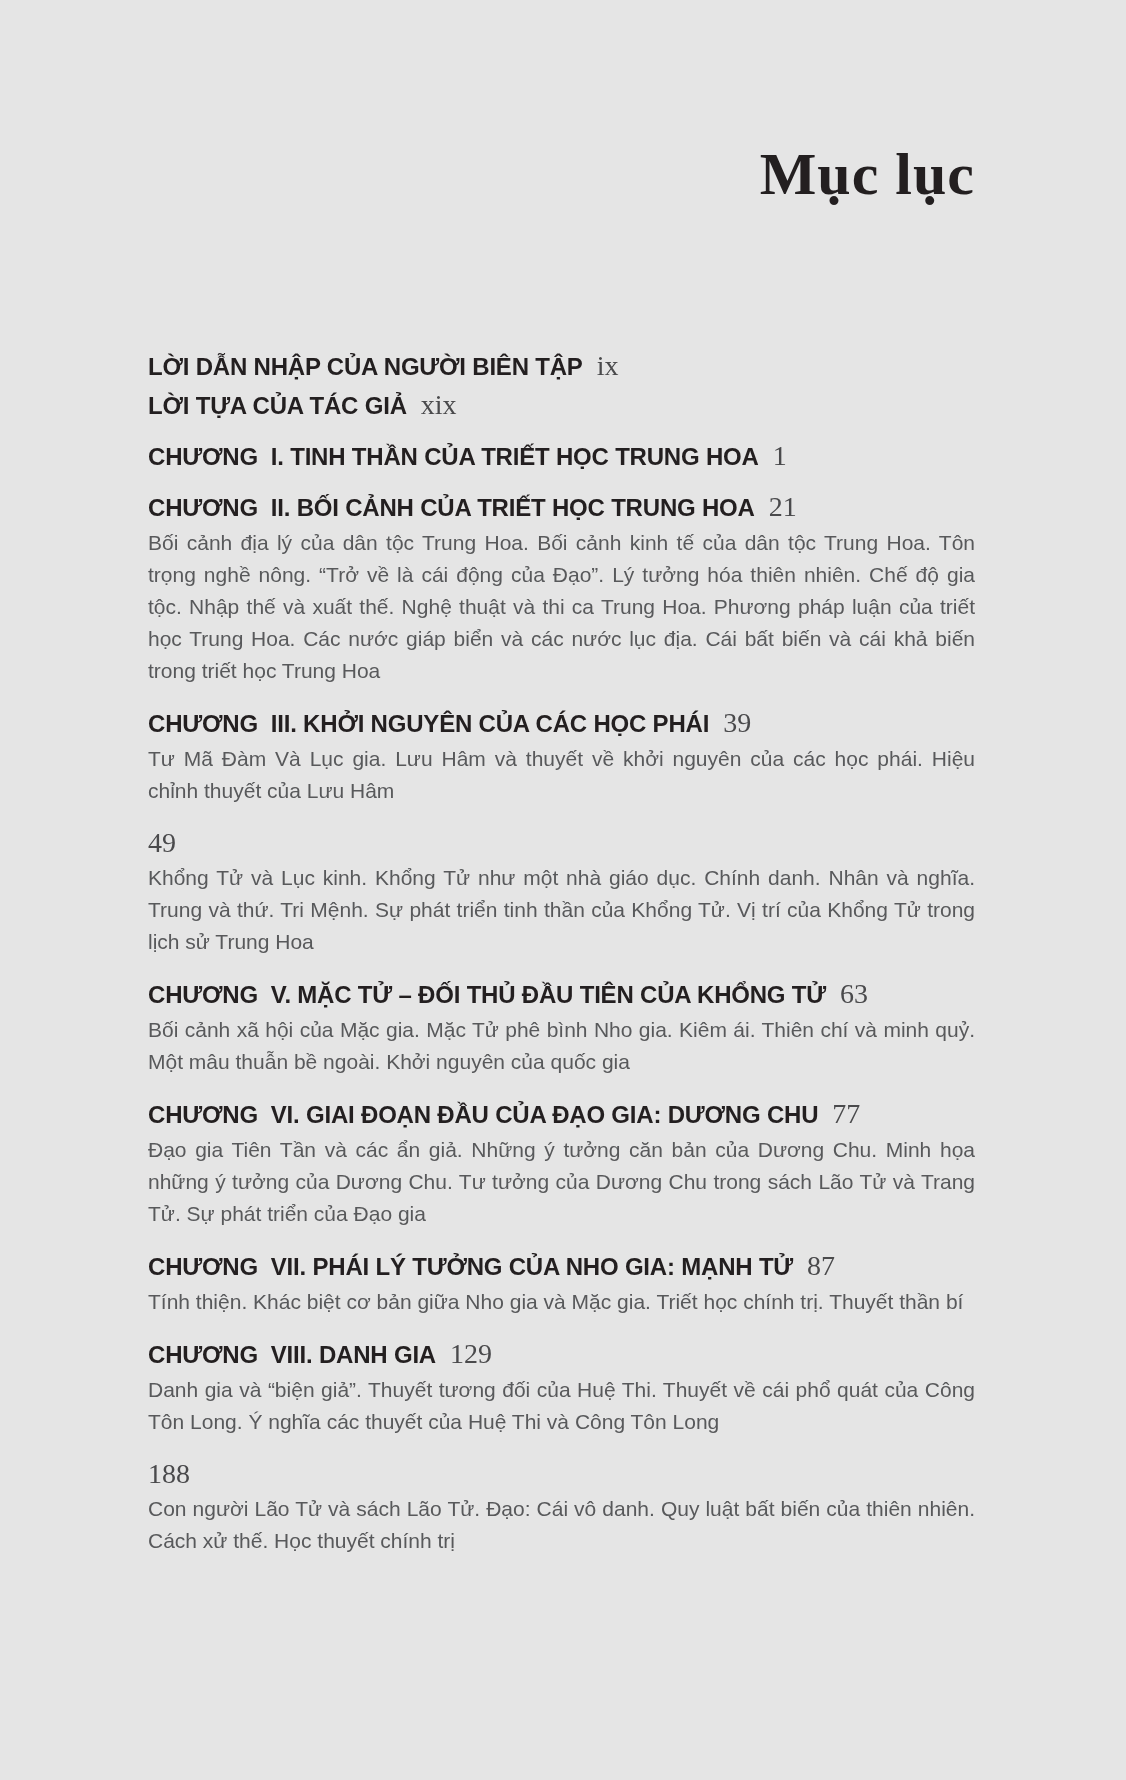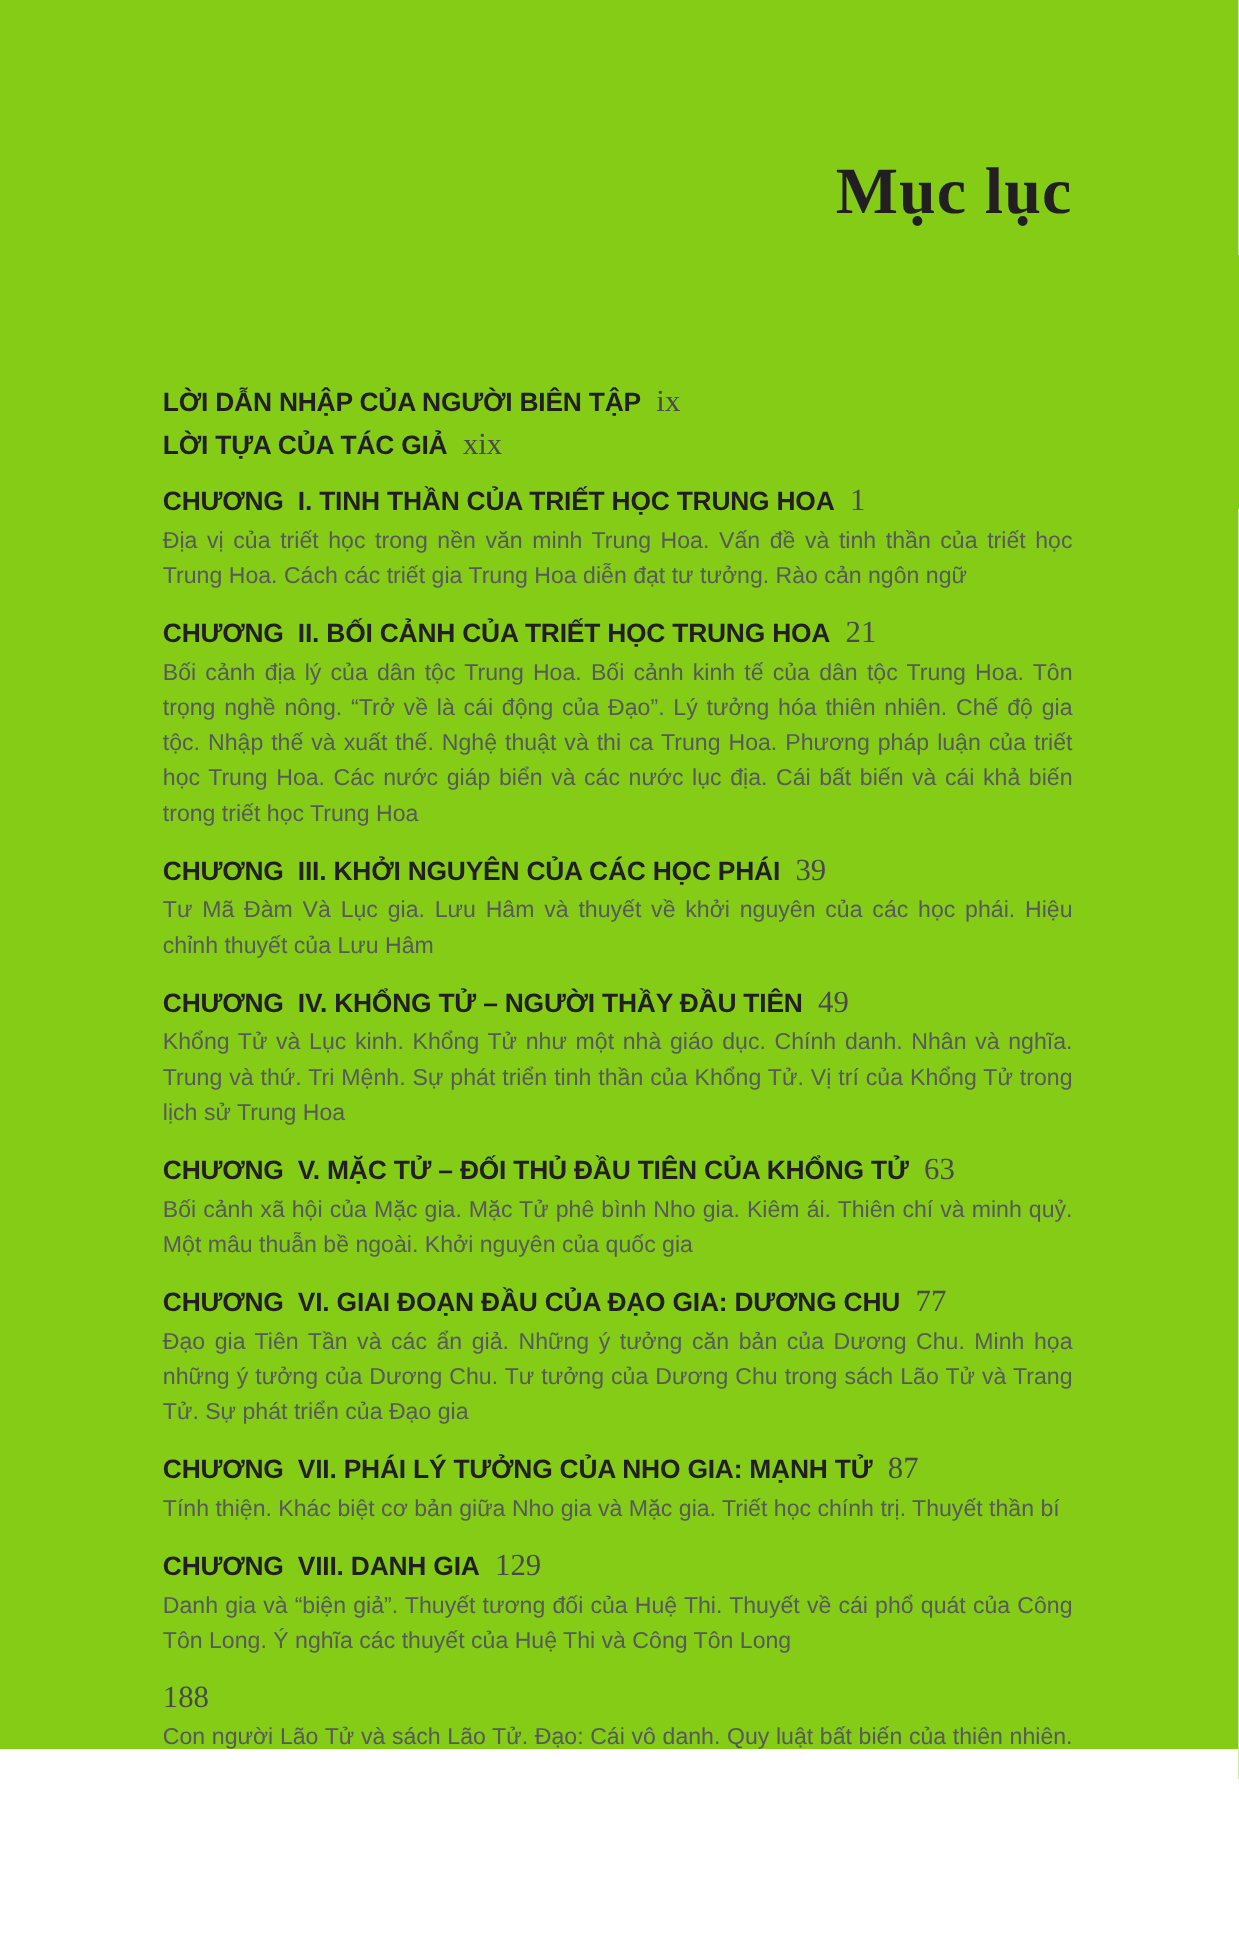--- a/index.html
+++ b/index.html
@@ -1,20 +1,20 @@
 <!DOCTYPE html>
 <html lang="vi"><head>
 <meta charset="utf-8">
 <style>
   html,body { margin:0; padding:0; background:#ffffff; }
   .page {
     position:relative;
     width:1126px;
-    height:1590px;
-    background:#84cc16;
+    height:1780px;
+    background:#e5e5e5;
     overflow:hidden;
     font-family:"Liberation Sans","DejaVu Sans",sans-serif;
   }
   .page-title {
     position:absolute;
     top:144px;
     right:151px;
     margin:0;
     font-family:"Liberation Serif","DejaVu Serif",serif;
     font-weight:700;
@@ -83,39 +83,37 @@
     </div>
 
   </div>
       </div>
     <div id="chapter-block">
         <div class="entry chapter">
     <div class="entry-row">
       <span class="entry-title">CHƯƠNG  I. TINH THẦN CỦA TRIẾT HỌC TRUNG HOA</span>
       <span class="entry-page">1</span>
     </div>
-    <p class="entry-desc"><span>Địa vị của triết học trong nền văn minh Trung Hoa. Vấn đề và tinh thần của triết học Trung Hoa. Cách các triết gia Trung Hoa diễn đạt tư tưởng. Rào cản ngôn ngữ</span></p>
   </div>
         <div class="entry chapter">
     <div class="entry-row">
       <span class="entry-title">CHƯƠNG  II. BỐI CẢNH CỦA TRIẾT HỌC TRUNG HOA</span>
       <span class="entry-page">21</span>
     </div>
     <p class="entry-desc"><span>Bối cảnh địa lý của dân tộc Trung Hoa. Bối cảnh kinh tế của dân tộc Trung Hoa. Tôn trọng nghề nông. “Trở về là cái động của Đạo”. Lý tưởng hóa thiên nhiên. Chế độ gia tộc. Nhập thế và xuất thế. Nghệ thuật và thi ca Trung Hoa. Phương pháp luận của triết học Trung Hoa. Các nước giáp biển và các nước lục địa. Cái bất biến và cái khả biến trong triết học Trung Hoa</span></p>
   </div>
         <div class="entry chapter">
     <div class="entry-row">
       <span class="entry-title">CHƯƠNG  III. KHỞI NGUYÊN CỦA CÁC HỌC PHÁI</span>
       <span class="entry-page">39</span>
     </div>
     <p class="entry-desc"><span>Tư Mã Đàm Và Lục gia. Lưu Hâm và thuyết về khởi nguyên của các học phái. Hiệu chỉnh thuyết của Lưu Hâm</span></p>
   </div>
         <div class="entry chapter">
     <div class="entry-row">
-      <span class="entry-title">CHƯƠNG  IV. KHỔNG TỬ – NGƯỜI THẦY ĐẦU TIÊN</span>
       <span class="entry-page">49</span>
     </div>
     <p class="entry-desc"><span>Khổng Tử và Lục kinh. Khổng Tử như một nhà giáo dục. Chính danh. Nhân và nghĩa. Trung và thứ. Tri </span><span class="it">Mệnh</span><span>. Sự phát triển tinh thần của Khổng Tử. Vị trí của Khổng Tử trong lịch sử Trung Hoa</span></p>
   </div>
         <div class="entry chapter">
     <div class="entry-row">
       <span class="entry-title">CHƯƠNG  V. MẶC TỬ – ĐỐI THỦ ĐẦU TIÊN CỦA KHỔNG TỬ</span>
       <span class="entry-page">63</span>
     </div>
     <p class="entry-desc"><span>Bối cảnh xã hội của Mặc gia. Mặc Tử phê bình Nho gia. Kiêm ái. Thiên chí và minh quỷ. Một mâu thuẫn bề ngoài. Khởi nguyên của quốc gia</span></p>

